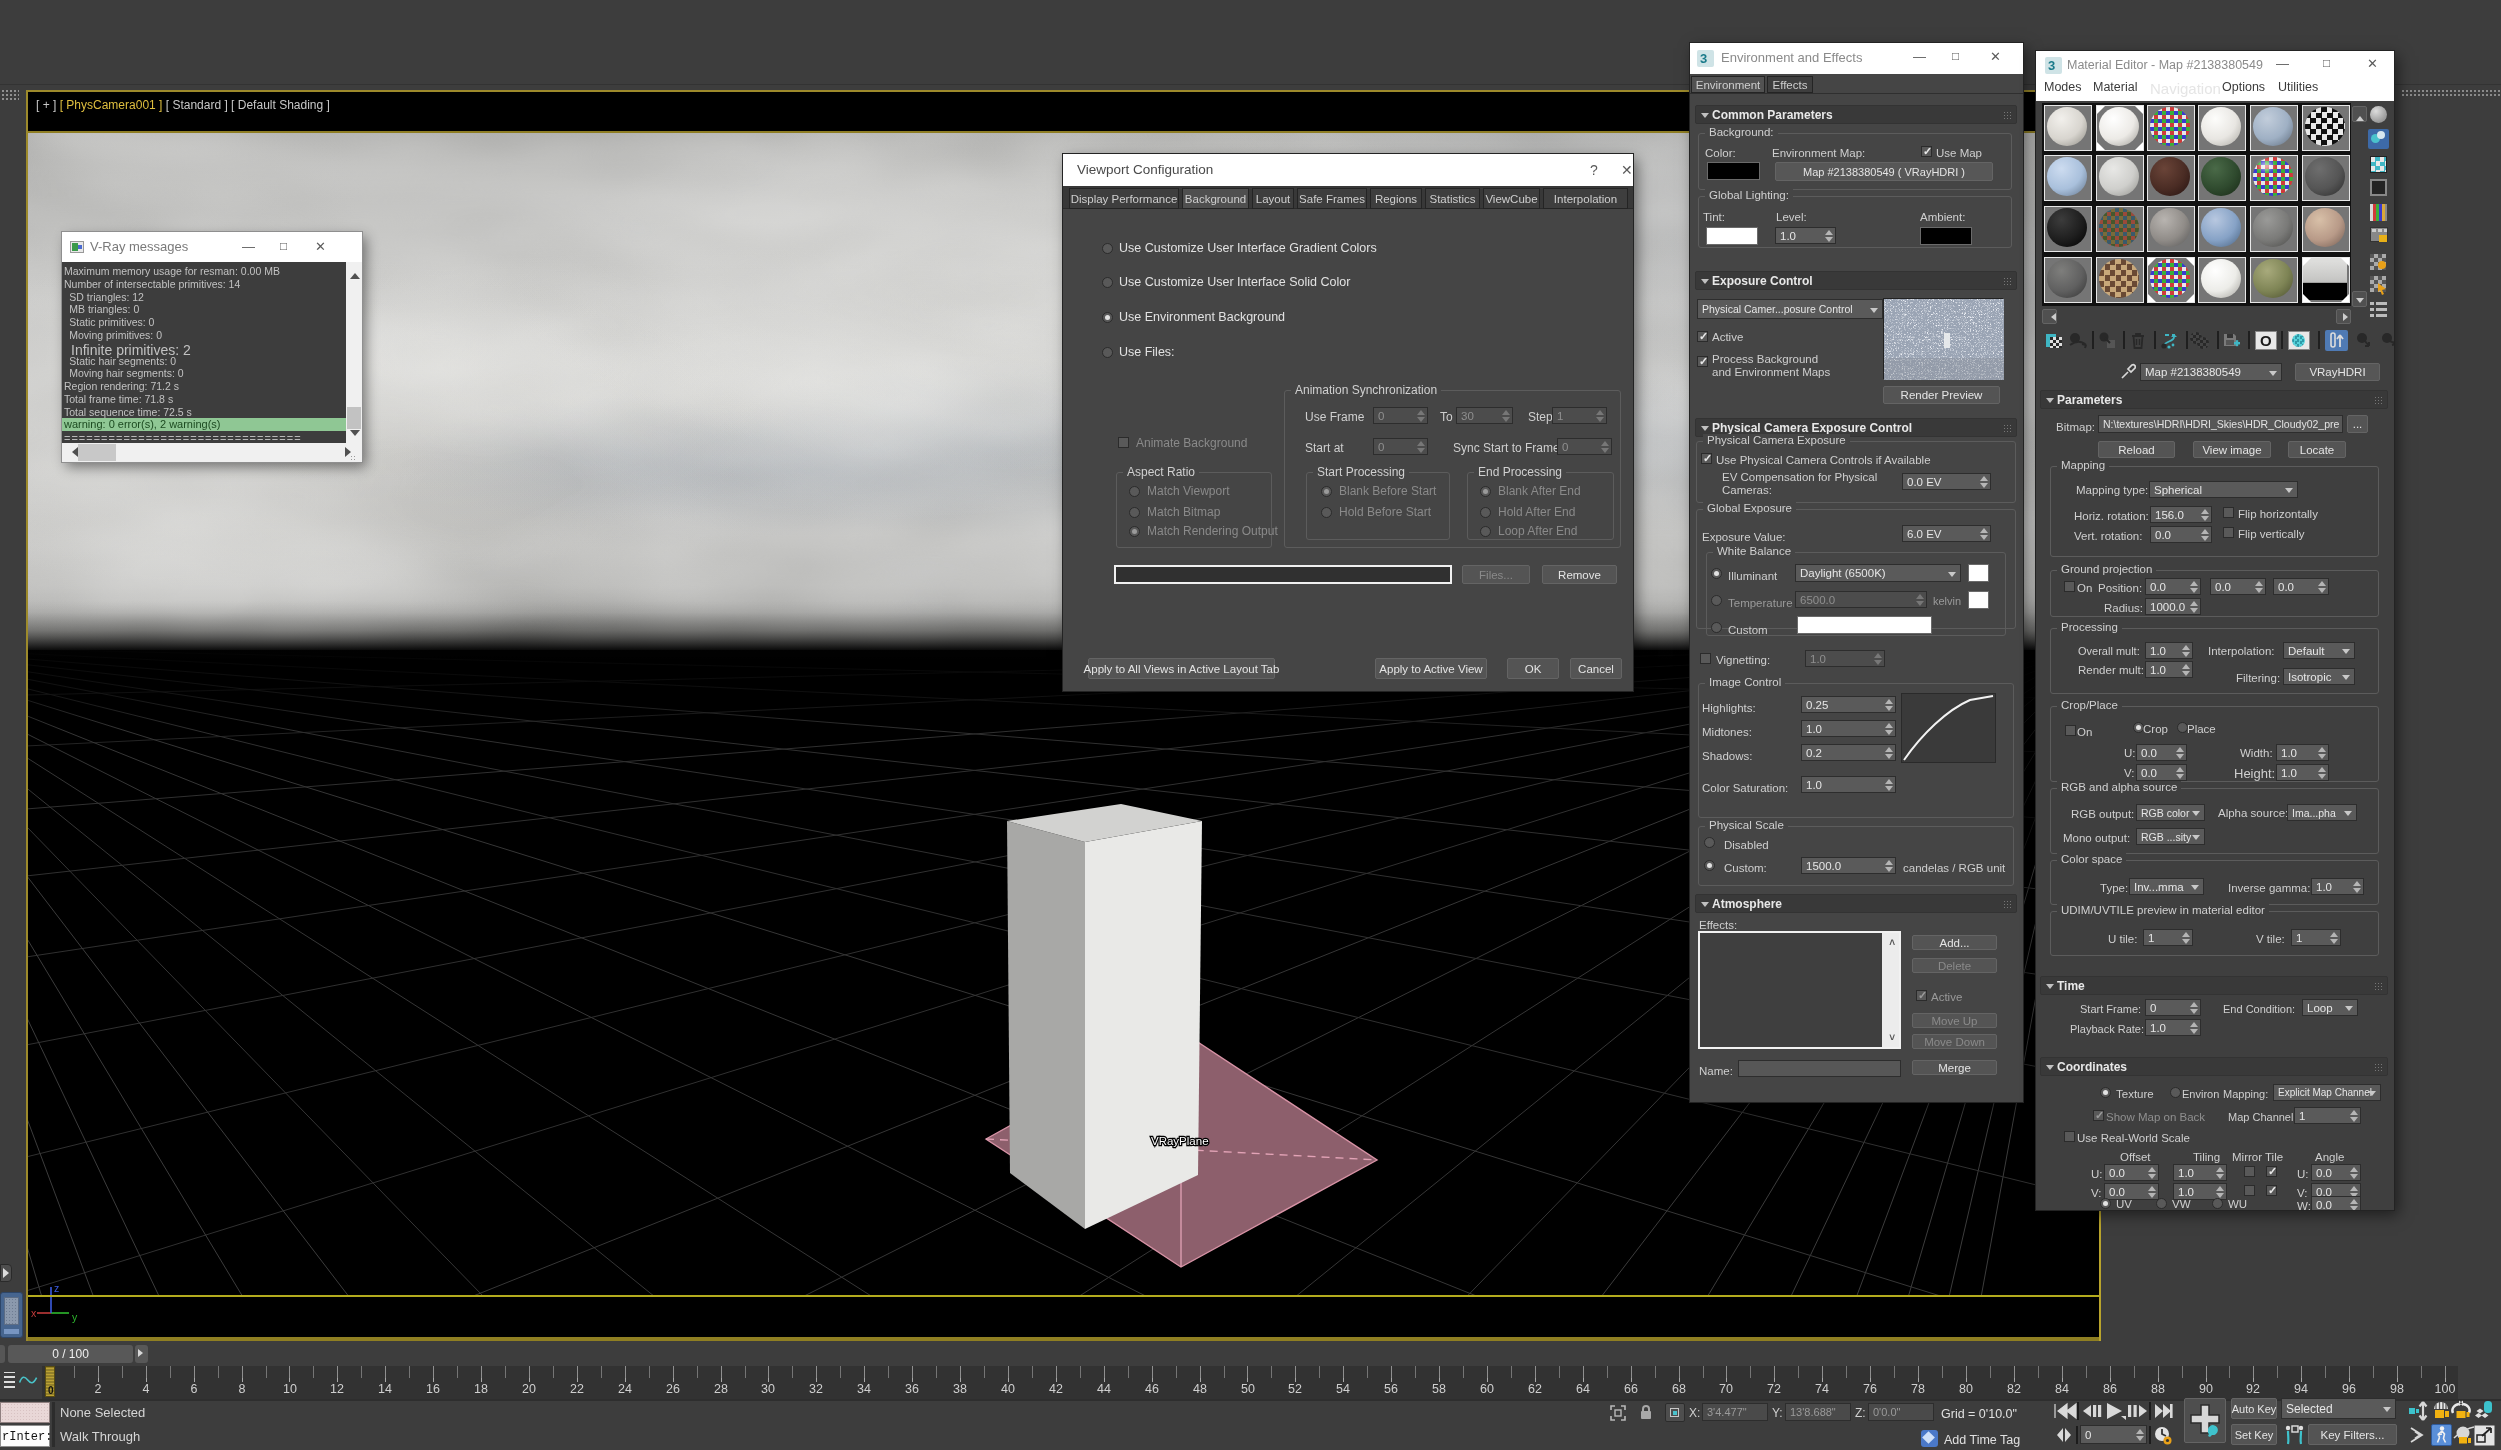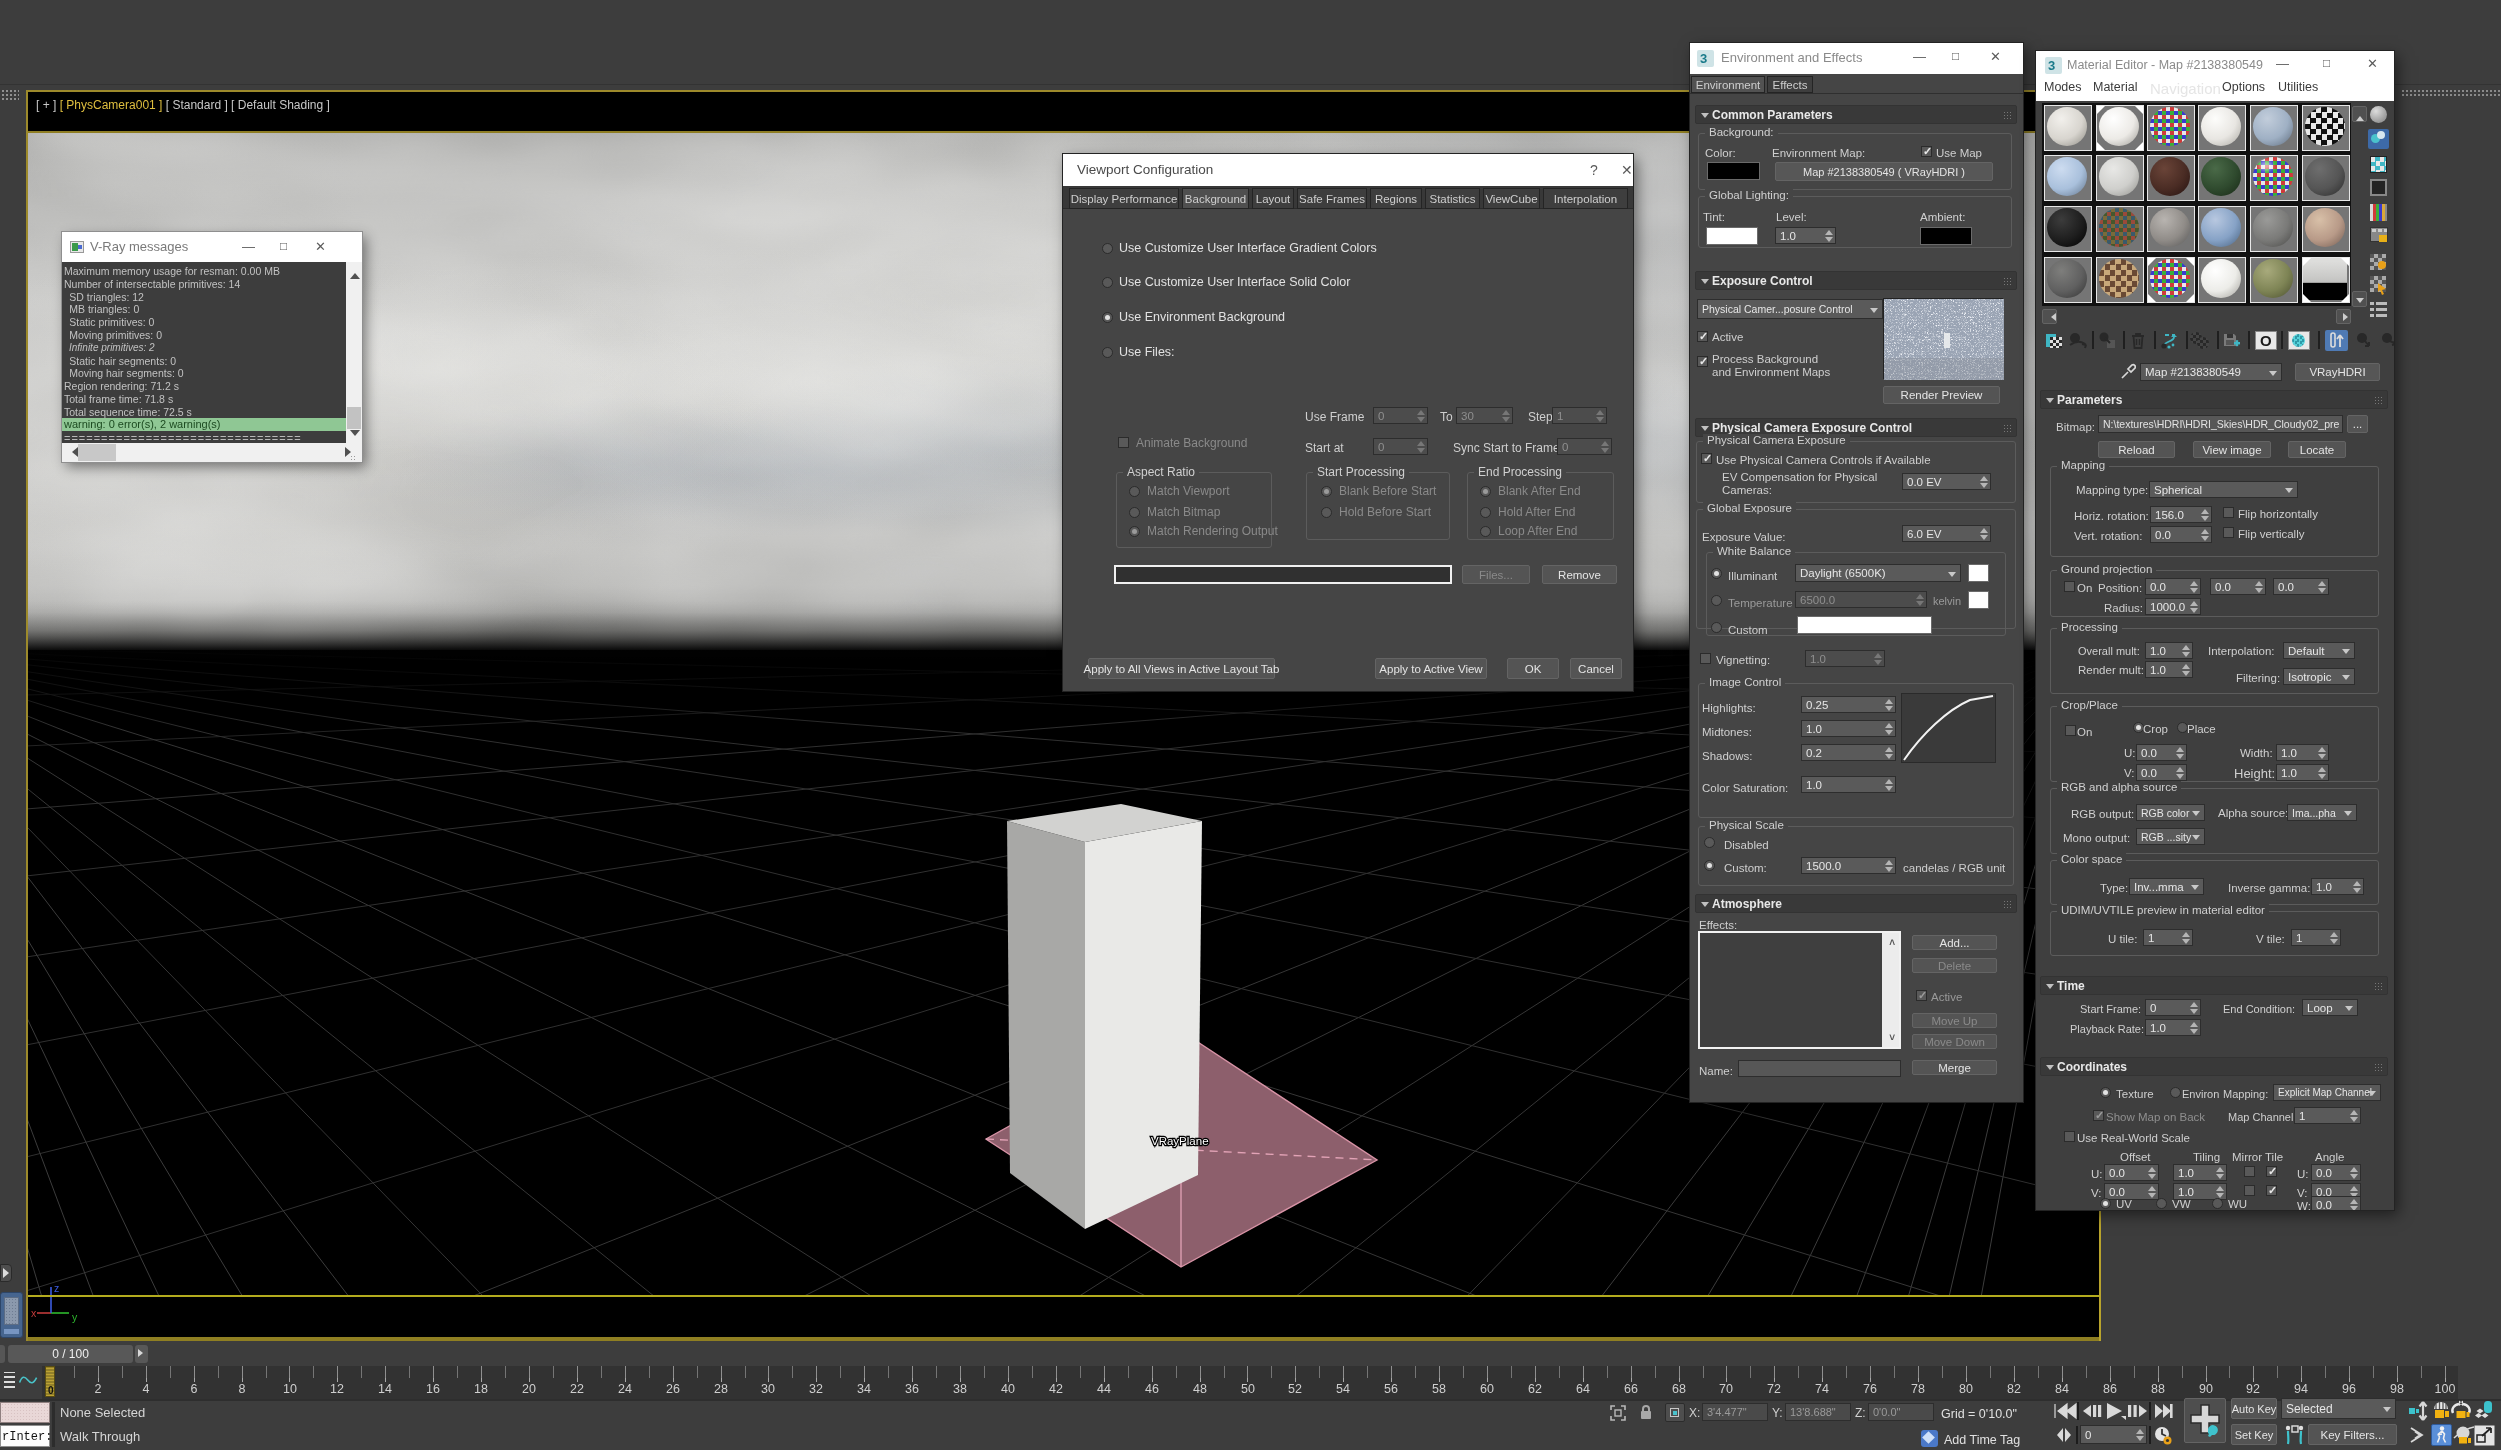--- a/index.html
+++ b/index.html
@@ -352,21 +352,21 @@
     <span class="wctl" style="left:180px;top:7px;">—</span>
     <span class="wctl" style="left:218px;top:7px;font-size:12px;">□</span>
     <span class="wctl" style="left:253px;top:7px;">✕</span>
     <div style="left:0;top:30px;width:300px;height:181px;background:#3d3d3d;"></div>
     <div class="lb" style="left:2px;top:33px;font-size:10.5px;color:#c2c2c2;">Maximum memory usage for resman: 0.00 MB</div>
     <div class="lb" style="left:2px;top:45.8px;font-size:10.5px;color:#c2c2c2;">Number of intersectable primitives: 14</div>
     <div class="lb" style="left:2px;top:58.599999999999994px;font-size:10.5px;color:#c2c2c2;"> SD triangles: 12</div>
     <div class="lb" style="left:2px;top:71.39999999999999px;font-size:10.5px;color:#c2c2c2;"> MB triangles: 0</div>
     <div class="lb" style="left:2px;top:84.19999999999999px;font-size:10.5px;color:#c2c2c2;"> Static primitives: 0</div>
     <div class="lb" style="left:2px;top:96.99999999999999px;font-size:10.5px;color:#c2c2c2;"> Moving primitives: 0</div>
-    <div class="lb" style="left:2px;top:109.79999999999998px;font-size:10px;color:#c2c2c2;font-style:italic;"> Infinite primitives: 2</div>
+    <div class="lb" style="left:2px;top:109.79999999999998px;font-size:14px;color:#c2c2c2;"> Infinite primitives: 2</div>
     <div class="lb" style="left:2px;top:122.59999999999998px;font-size:10.5px;color:#c2c2c2;"> Static hair segments: 0</div>
     <div class="lb" style="left:2px;top:135.39999999999998px;font-size:10.5px;color:#c2c2c2;"> Moving hair segments: 0</div>
     <div class="lb" style="left:2px;top:148.2px;font-size:10.5px;color:#c2c2c2;">Region rendering: 71.2 s</div>
     <div class="lb" style="left:2px;top:161.0px;font-size:10.5px;color:#c2c2c2;">Total frame time: 71.8 s</div>
     <div class="lb" style="left:2px;top:173.8px;font-size:10.5px;color:#c2c2c2;">Total sequence time: 72.5 s</div>
     <div style="left:0;top:186px;width:284px;height:13px;background:#8fc794;">
       <span style="left:2px;top:0px;font-size:11px;color:#1c4a20;white-space:nowrap;">warning: 0 error(s), 2 warning(s)</span>
     </div>
     <div class="lb" style="left:2px;top:200px;font-size:11px;color:#b8b8b8;letter-spacing:1px;">================================</div>
     <div style="left:284px;top:30px;width:16px;height:181px;background:#f0f0f0;">
@@ -398,20 +398,23 @@
     <div class="rdo" style="left:39px;top:89px;width:11px;height:11px;"></div>
     <div class="lb" style="left:56px;top:87px;font-size:12.5px;color:#e2e2e2;">Use Customize User Interface Gradient Colors</div>
     <div class="rdo" style="left:39px;top:123px;width:11px;height:11px;"></div>
     <div class="lb" style="left:56px;top:121px;font-size:12.5px;color:#e2e2e2;">Use Customize User Interface Solid Color</div>
     <div class="rdo" style="left:39px;top:158px;width:11px;height:11px;">
       <b style="position:absolute;left:2px;top:2px;width:5px;height:5px;border-radius:50%;background:#e2e2e2;"></b>
     </div>
     <div class="lb" style="left:56px;top:156px;font-size:12.5px;color:#e2e2e2;">Use Environment Background</div>
     <div class="rdo" style="left:39px;top:193px;width:11px;height:11px;"></div>
     <div class="lb" style="left:56px;top:191px;font-size:12.5px;color:#e2e2e2;">Use Files:</div>
+    <div class="grp" style="left:221px;top:236px;width:337px;height:158px;">
+      <div style="position:absolute;left:6px;top:-8px;background:#454545;padding:0 4px;font-size:12px;color:#d0d0d0;white-space:nowrap;">Animation Synchronization</div>
+    </div>
     <div class="lb" style="left:242px;top:257px;font-size:12px;color:#cfcfcf;">Use Frame</div>
     <div class="spn" style="left:310px;top:253px;width:55px;height:17px;background:#4c4c4c;">
       <span style="color:#8f8f8f;font-size:11.5px;">0</span>
       <b class="sar" style="border-bottom-color:#777;top:2px;"></b>
       <b class="sar d" style="border-top-color:#777;top:9px;"></b>
     </div>
     <div class="lb" style="left:377px;top:257px;font-size:12px;color:#cfcfcf;">To</div>
     <div class="spn" style="left:393px;top:253px;width:57px;height:17px;background:#4c4c4c;">
       <span style="color:#8f8f8f;font-size:11.5px;">30</span>
       <b class="sar" style="border-bottom-color:#777;top:2px;"></b>

